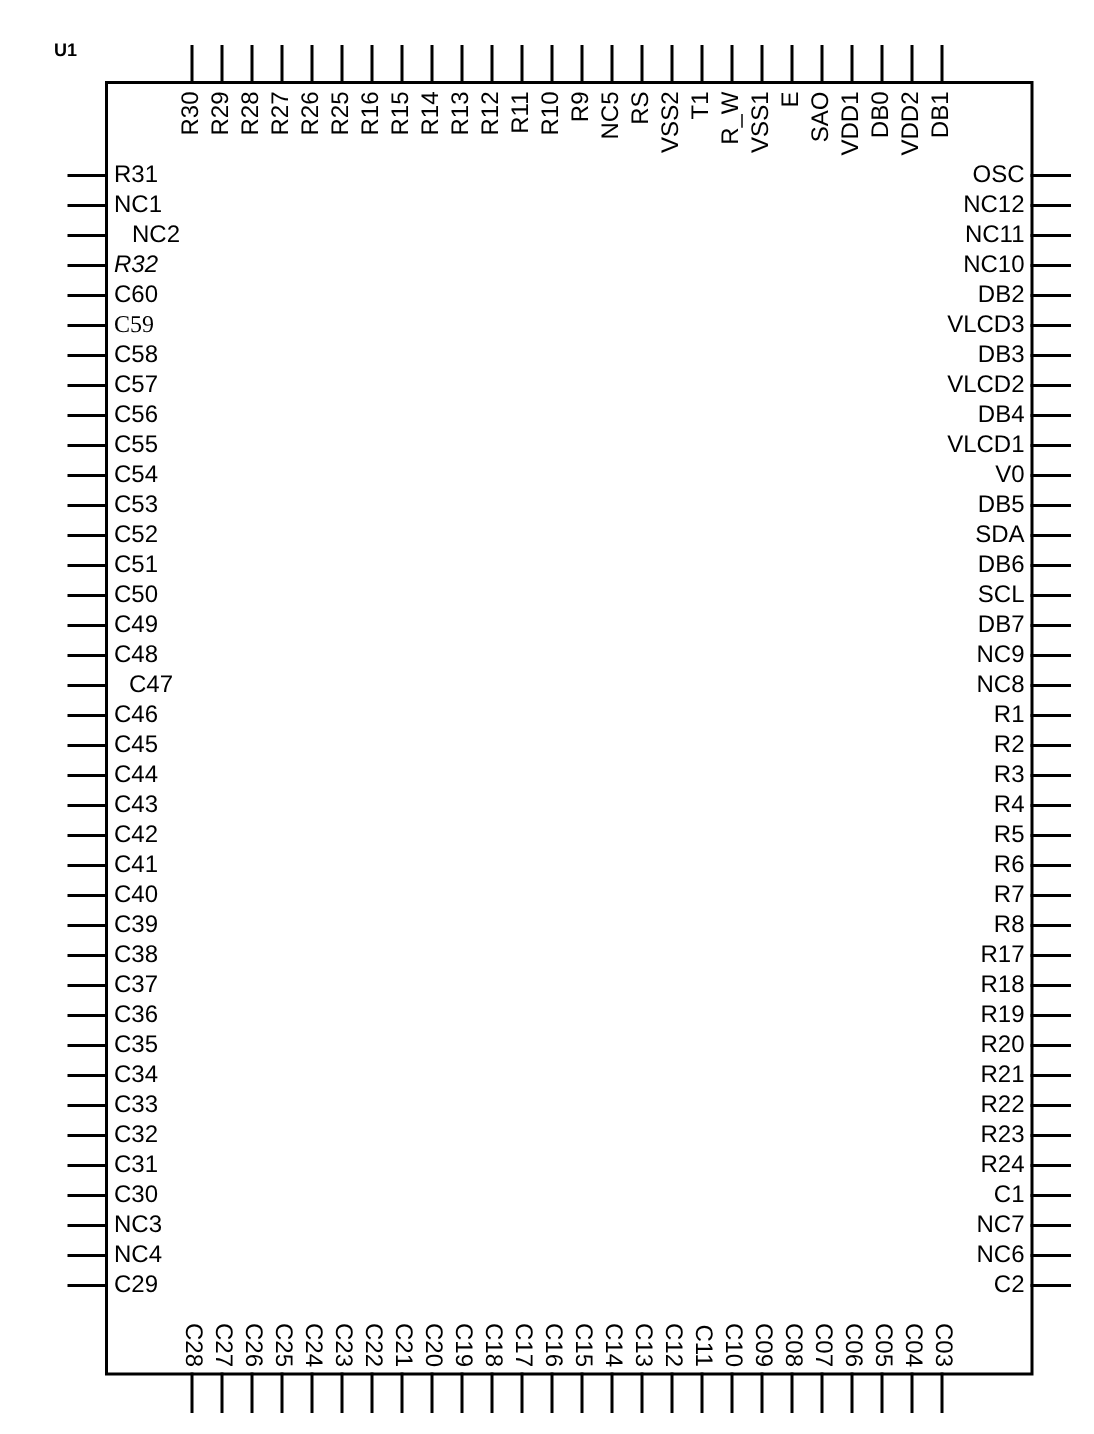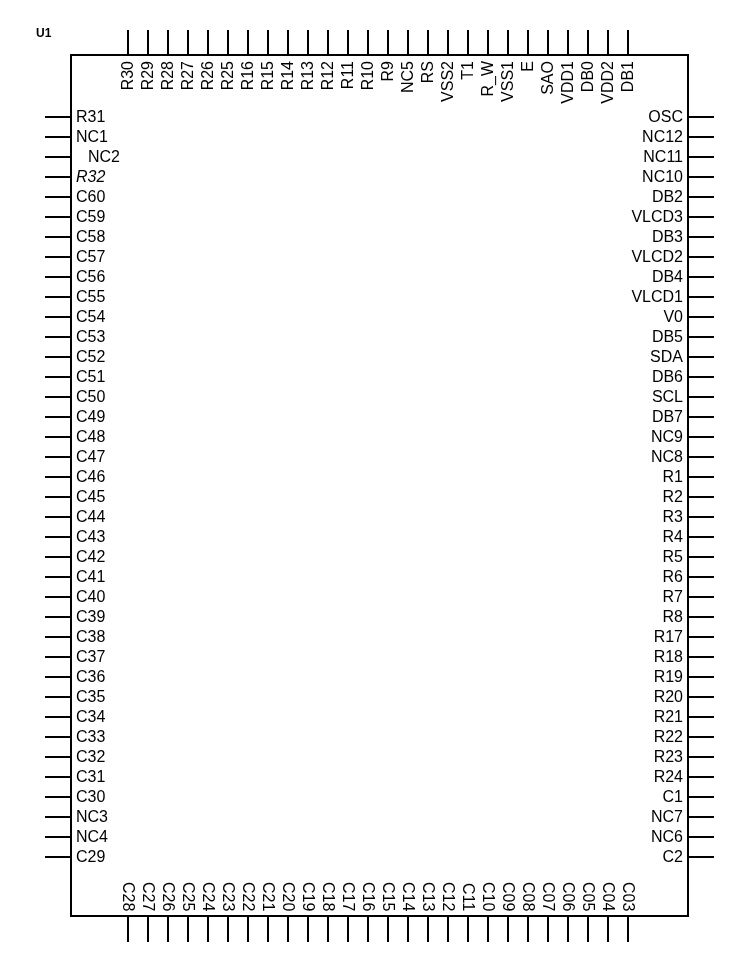--- a/index.html
+++ b/index.html
@@ -162,21 +162,21 @@
       <div class="plabel" style="left: 76px; top: 108px;">R31</div>
       <div class="stub" style="left: 45px; top: 136px; width: 27px; height: 2px;"></div>
       <div class="plabel" style="left: 76px; top: 128px;">NC1</div>
       <div class="stub" style="left: 45px; top: 156px; width: 27px; height: 2px;"></div>
       <div class="plabel" style="left: 88px; top: 148px;">NC2</div>
       <div class="stub" style="left: 45px; top: 176px; width: 27px; height: 2px;"></div>
       <div class="plabel" style="left: 76px; top: 168px; font-style: italic;">R32</div>
       <div class="stub" style="left: 45px; top: 196px; width: 27px; height: 2px;"></div>
       <div class="plabel" style="left: 76px; top: 188px;">C60</div>
       <div class="stub" style="left: 45px; top: 216px; width: 27px; height: 2px;"></div>
-      <div class="plabel" style="left: 76px; top: 208px;">C59</div>
+      <div class="plabel" style="left: 76px; top: 208px; font-family: Liberation Serif, serif;">C59</div>
       <div class="stub" style="left: 45px; top: 236px; width: 27px; height: 2px;"></div>
       <div class="plabel" style="left: 76px; top: 228px;">C58</div>
       <div class="stub" style="left: 45px; top: 256px; width: 27px; height: 2px;"></div>
       <div class="plabel" style="left: 76px; top: 248px;">C57</div>
       <div class="stub" style="left: 45px; top: 276px; width: 27px; height: 2px;"></div>
       <div class="plabel" style="left: 76px; top: 268px;">C56</div>
       <div class="stub" style="left: 45px; top: 296px; width: 27px; height: 2px;"></div>
       <div class="plabel" style="left: 76px; top: 288px;">C55</div>
       <div class="stub" style="left: 45px; top: 316px; width: 27px; height: 2px;"></div>
       <div class="plabel" style="left: 76px; top: 308px;">C54</div>
@@ -186,21 +186,21 @@
       <div class="plabel" style="left: 76px; top: 348px;">C52</div>
       <div class="stub" style="left: 45px; top: 376px; width: 27px; height: 2px;"></div>
       <div class="plabel" style="left: 76px; top: 368px;">C51</div>
       <div class="stub" style="left: 45px; top: 396px; width: 27px; height: 2px;"></div>
       <div class="plabel" style="left: 76px; top: 388px;">C50</div>
       <div class="stub" style="left: 45px; top: 416px; width: 27px; height: 2px;"></div>
       <div class="plabel" style="left: 76px; top: 408px;">C49</div>
       <div class="stub" style="left: 45px; top: 436px; width: 27px; height: 2px;"></div>
       <div class="plabel" style="left: 76px; top: 428px;">C48</div>
       <div class="stub" style="left: 45px; top: 456px; width: 27px; height: 2px;"></div>
-      <div class="plabel" style="left: 76px; top: 448px;">C47</div>
+      <div class="plabel" style="left: 86px; top: 448px;">C47</div>
       <div class="stub" style="left: 45px; top: 476px; width: 27px; height: 2px;"></div>
       <div class="plabel" style="left: 76px; top: 468px;">C46</div>
       <div class="stub" style="left: 45px; top: 496px; width: 27px; height: 2px;"></div>
       <div class="plabel" style="left: 76px; top: 488px;">C45</div>
       <div class="stub" style="left: 45px; top: 516px; width: 27px; height: 2px;"></div>
       <div class="plabel" style="left: 76px; top: 508px;">C44</div>
       <div class="stub" style="left: 45px; top: 536px; width: 27px; height: 2px;"></div>
       <div class="plabel" style="left: 76px; top: 528px;">C43</div>
       <div class="stub" style="left: 45px; top: 556px; width: 27px; height: 2px;"></div>
       <div class="plabel" style="left: 76px; top: 548px;">C42</div>

